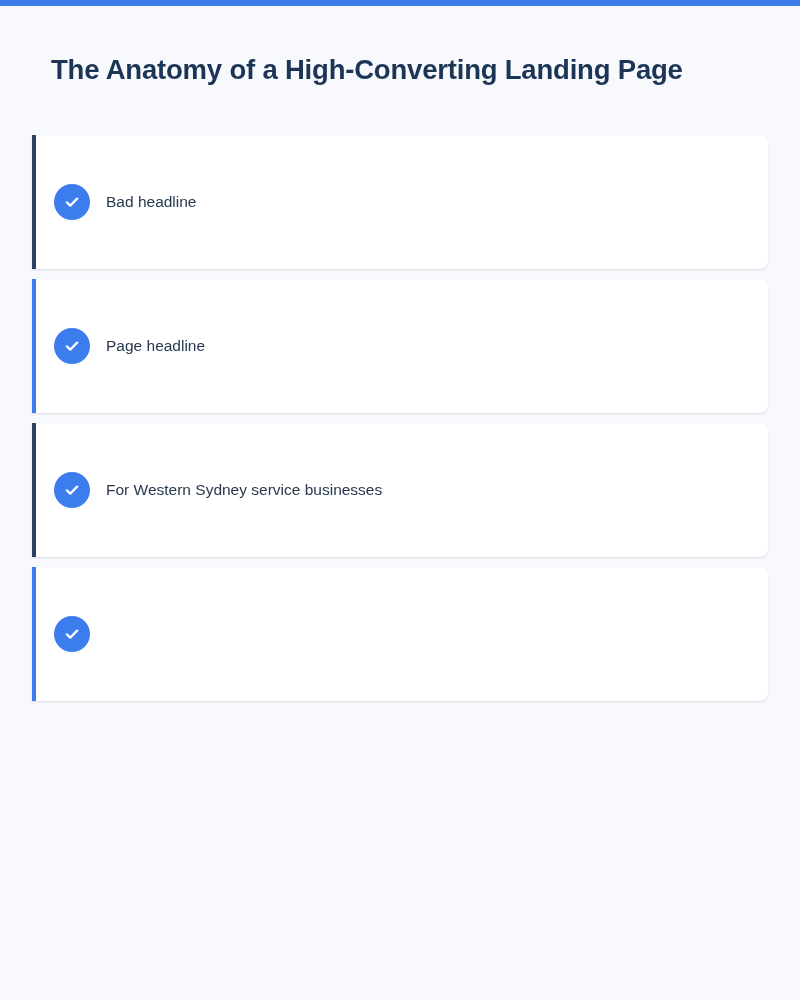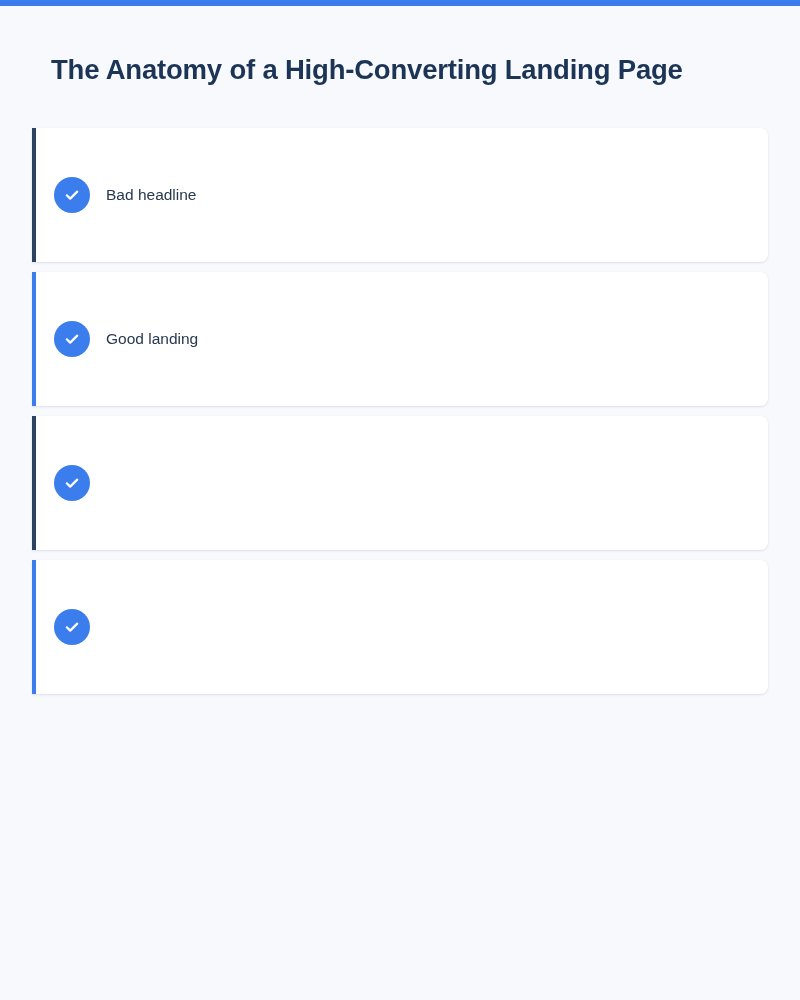--- a/index.html
+++ b/index.html
@@ -32,21 +32,21 @@
     font-size: 27.5px;
     font-weight: bold;
     color: #1c3557;
     letter-spacing: -0.2px;
     line-height: 40px;
     white-space: nowrap;
   }
 
   #checklist {
     position: absolute;
-    top: 128px;
+    top: 135px;
     left: 32px;
     width: 736px;
   }
 
   .checklist-card {
     position: relative;
     height: 134px;
     margin-bottom: 10px;
     background: #ffffff;
     border-radius: 0 8px 8px 0;
@@ -109,29 +109,30 @@
     </span>
     <span class="card-label">Bad headline</span>
   </div>
     <div class="checklist-card">
     <span class="card-accent accent-blue"></span>
     <span class="check-circle">
       <svg width="20" height="20" viewBox="0 0 20 20" aria-hidden="true">
         <path d="M4.8 10.3 L8.2 13.6 L15.2 6.6" fill="none" stroke="#ffffff" stroke-width="2.2" stroke-linecap="round" stroke-linejoin="round"></path>
       </svg>
     </span>
-    <span class="card-label">Good landing</span>
+    <span class="card-label">Page headline</span>
   </div>
     <div class="checklist-card">
     <span class="card-accent accent-navy"></span>
     <span class="check-circle">
       <svg width="20" height="20" viewBox="0 0 20 20" aria-hidden="true">
         <path d="M4.8 10.3 L8.2 13.6 L15.2 6.6" fill="none" stroke="#ffffff" stroke-width="2.2" stroke-linecap="round" stroke-linejoin="round"></path>
       </svg>
     </span>
+    <span class="card-label">For Western Sydney service businesses</span>
   </div>
     <div class="checklist-card">
     <span class="card-accent accent-blue"></span>
     <span class="check-circle">
       <svg width="20" height="20" viewBox="0 0 20 20" aria-hidden="true">
         <path d="M4.8 10.3 L8.2 13.6 L15.2 6.6" fill="none" stroke="#ffffff" stroke-width="2.2" stroke-linecap="round" stroke-linejoin="round"></path>
       </svg>
     </span>
   </div>
   </div>

